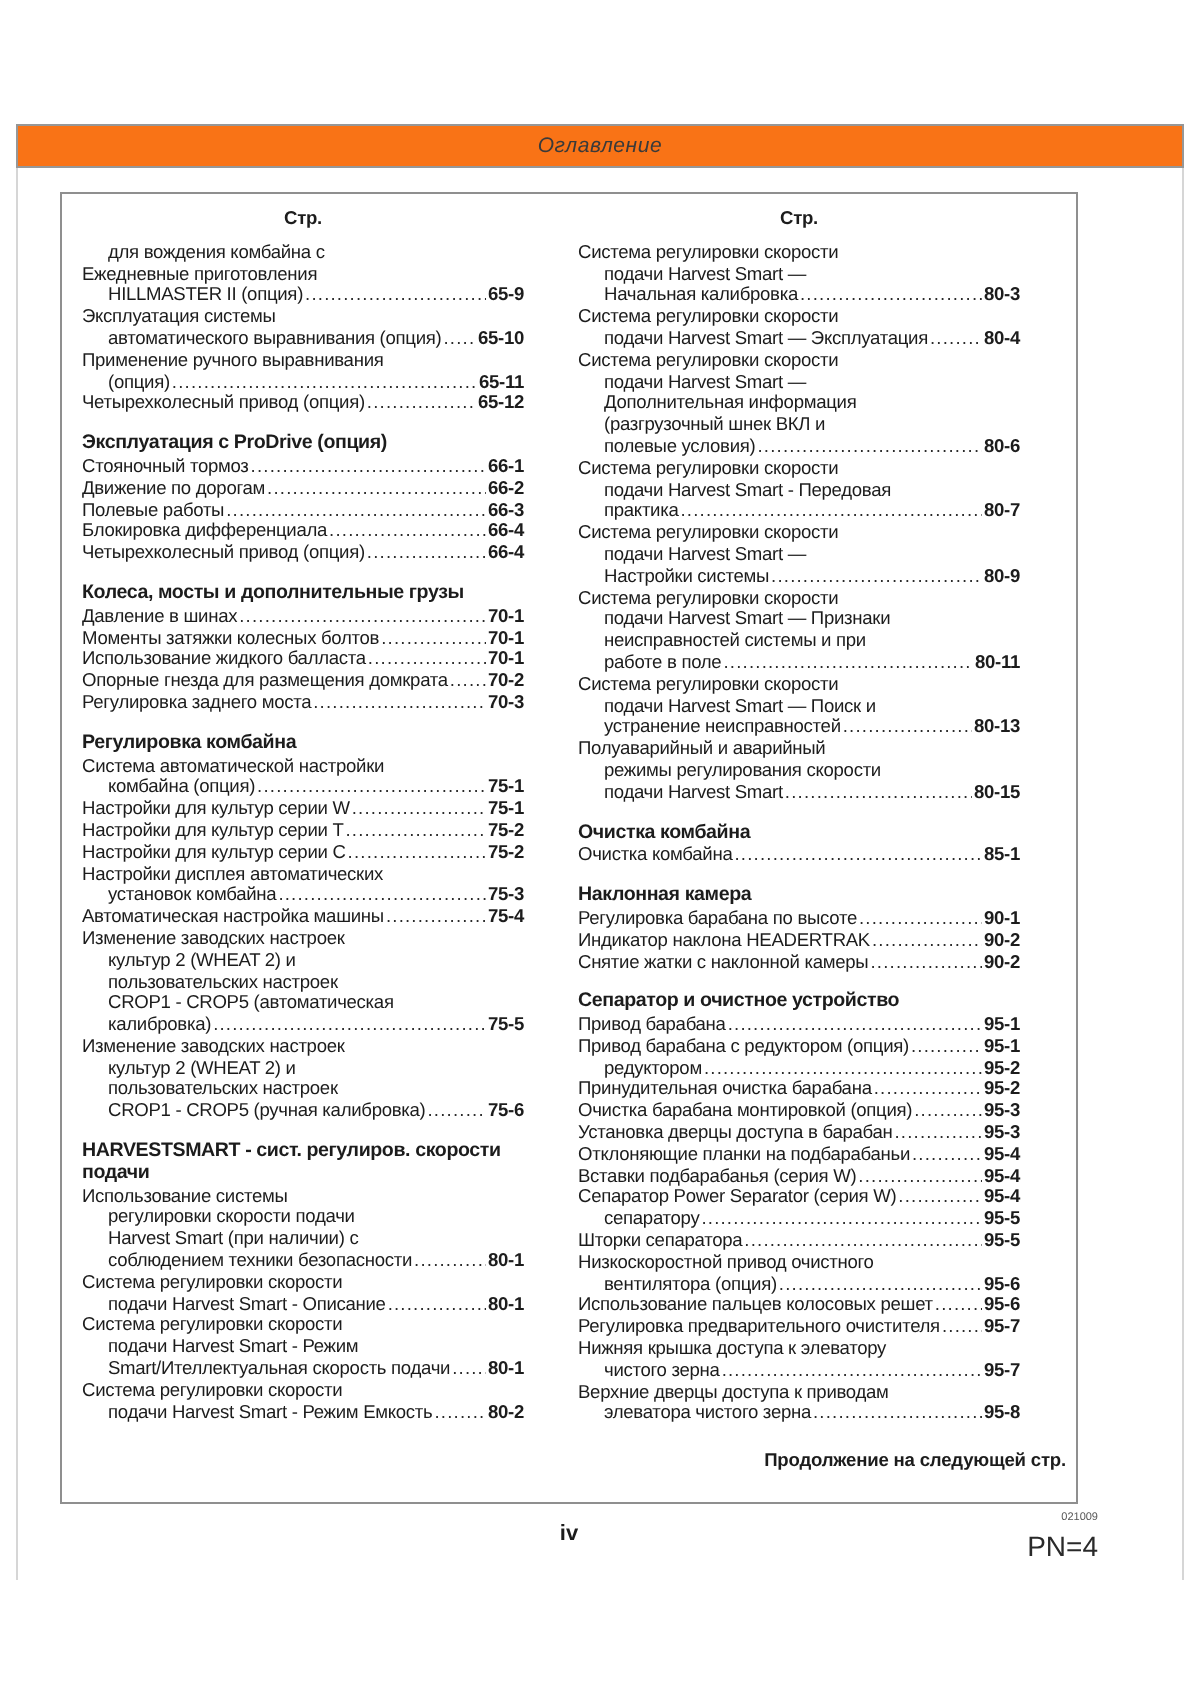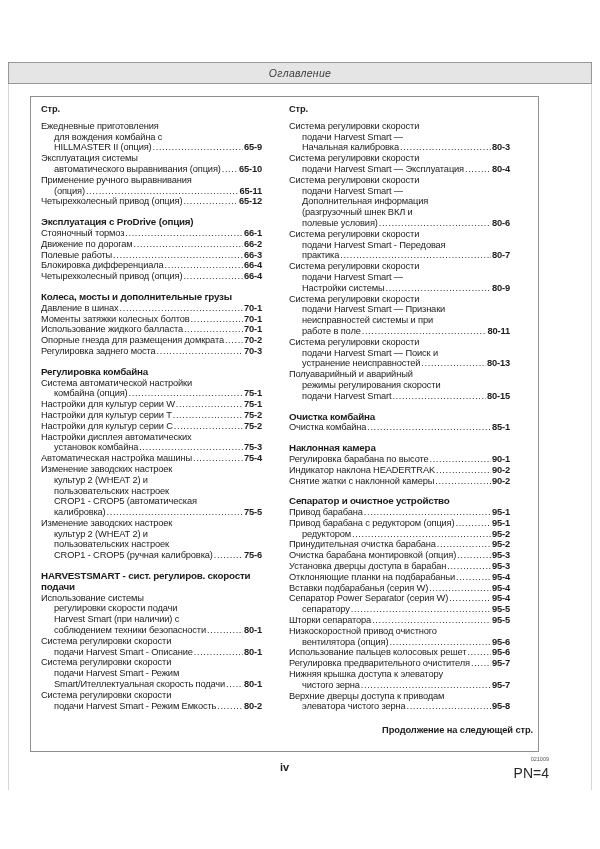--- a/index.html
+++ b/index.html
@@ -6,35 +6,35 @@
   body{
     width:600px;height:849px;position:relative;background:#ffffff;
     font-family:"Liberation Sans","DejaVu Sans",sans-serif;color:#1c1c1c;
     overflow:hidden;
   }
   .edge-rail{position:absolute;top:62px;height:728px;width:1px;background:#d6d6d6;}
   .edge-rail.left{left:8px;}
   .edge-rail.right{left:591px;}
   .title-band{
     position:absolute;left:8px;top:62px;width:582px;height:20px;
-    border:1px solid #979797;background:#e5e5e5;
+    border:1px solid #979797;background:#f97316;
     display:flex;align-items:center;justify-content:center;
   }
   .title-band .title{
     font-style:italic;font-size:10.5px;color:#3a3a3a;letter-spacing:0.3px;
   }
   .content-box{
     position:absolute;left:30px;top:96px;width:509px;height:656px;
     border:1px solid #8f8f8f;background:#fff;box-sizing:border-box;
   }
   .columns{display:flex;padding:7px 0 0 10px;}
   .col{width:221px;font-size:9.3px;line-height:10.8px;letter-spacing:-0.15px;}
   .col-right{margin-left:27px;}
   .col-head{
-    text-align:left;font-weight:bold;font-size:9.3px;margin:0 0 6px 0;
+    text-align:center;font-weight:bold;font-size:9.3px;margin:0 0 6px 0;
   }
   .section + .section{margin-top:10px;}
   .heading{font-weight:bold;font-size:9.8px;letter-spacing:-0.2px;}
   .line.cont, .pageline.cont{margin-left:13px;}
   .pageline{display:flex;align-items:baseline;}
   .txt{white-space:nowrap;}
   .leader{flex:1 1 0;overflow:hidden;white-space:nowrap;min-width:2px;margin:0 1px;}
   .leader::after{content:"....................................................................................";letter-spacing:0.6px;color:#2a2a2a;}
   .pg{white-space:nowrap;font-weight:bold;}
   .cont-note{
@@ -63,22 +63,22 @@
   <span class="title">Оглавление</span>
 </div>
 
 <div class="content-box">
   <div class="columns">
     <div class="col col-left">
       <div class="col-head">Стр.</div>
       <div class="sections" id="left-sections">
           <div class="section">
             <div class="entry">
+              <div class="line cont">для вождения комбайна с</div>
               <div class="line">Ежедневные приготовления</div>
-              <div class="line cont">для вождения комбайна с</div>
               <div class="pageline cont">
                 <span class="txt">HILLMASTER II (опция)</span>
                 <span class="leader"></span>
                 <span class="pg">65-9</span>
               </div>
             </div>
             <div class="entry">
               <div class="line">Эксплуатация системы</div>
               <div class="pageline cont">
                 <span class="txt">автоматического выравнивания (опция)</span>

